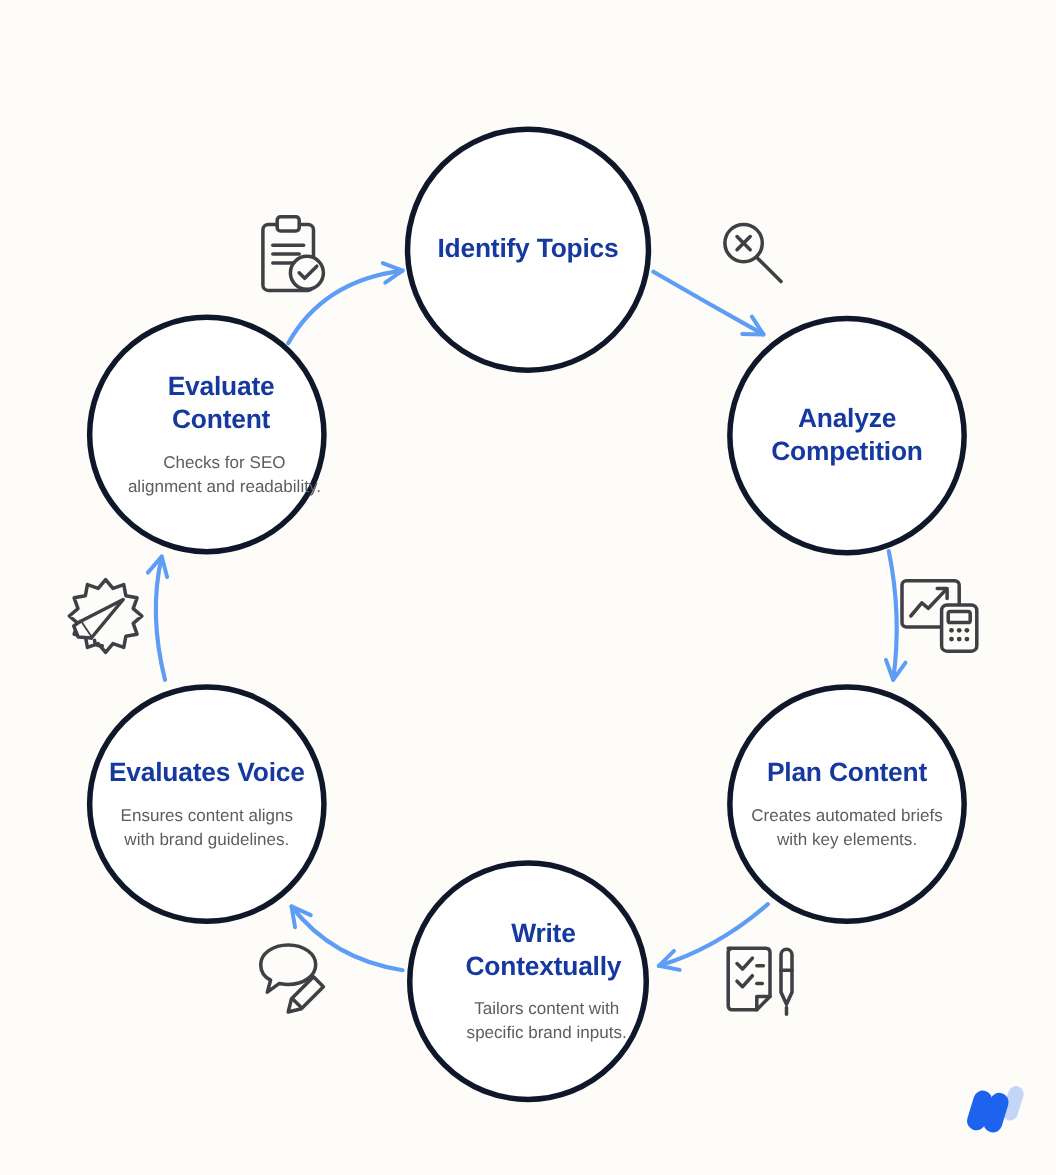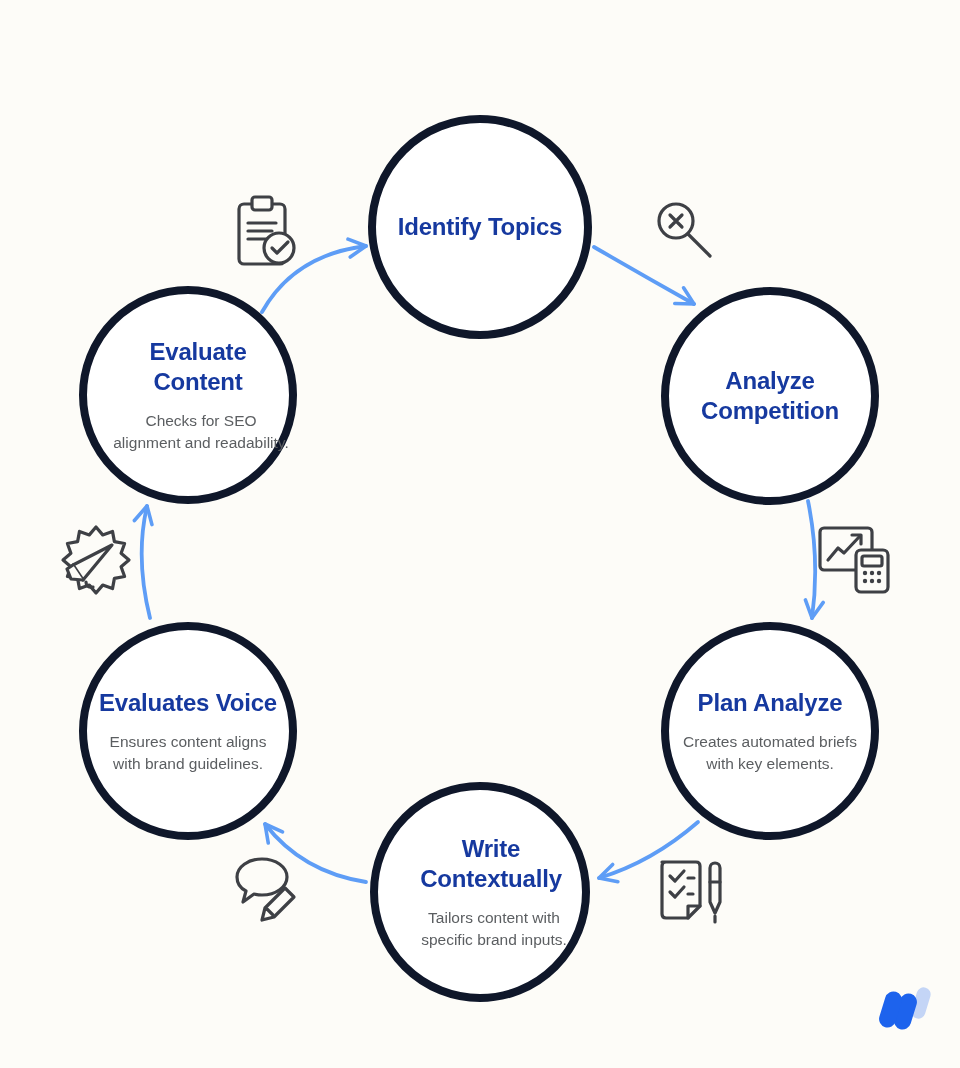--- a/index.html
+++ b/index.html
@@ -8,21 +8,21 @@
     background:#FDFCF8;
     font-family:"Liberation Sans", sans-serif;
     position:relative; overflow:hidden;
   }
   .canvas { position:relative; width:960px; height:1068px; }
 
   .overlay { position:absolute; left:0; top:0; pointer-events:none; }
 
   .node {
     position:absolute; border-radius:50%;
-    background:#FFFFFF; border:8px solid #0f172a;
+    background:#FFFFFF; border:5px solid #0f172a;
     display:flex; flex-direction:column; align-items:center; justify-content:center;
     text-align:center; gap:13px; box-sizing:border-box;
   }
   .node-title {
     font-weight:bold; font-size:24px; color:#16399F;
     line-height:1.25; max-width:182px;
     letter-spacing:-0.2px;
   }
   .node-desc {
     font-size:15.5px; color:#5B5E61; line-height:1.42; max-width:176px;
@@ -121,21 +121,21 @@
 
   <div class="node n-identify">
     <div class="node-title">Identify Topics</div>
   </div>
 
   <div class="node n-analyze">
     <div class="node-title">Analyze Competition</div>
   </div>
 
   <div class="node n-plan">
-    <div class="node-title">Plan Analyze</div>
+    <div class="node-title">Plan Content</div>
     <div class="node-desc">Creates automated briefs with key elements.</div>
   </div>
 
   <div class="node n-write">
     <div class="node-title">Write Contextually</div>
     <div class="node-desc">Tailors content with specific brand inputs.</div>
   </div>
 
   <div class="node n-maintain">
     <div class="node-title">Evaluates Voice</div>

